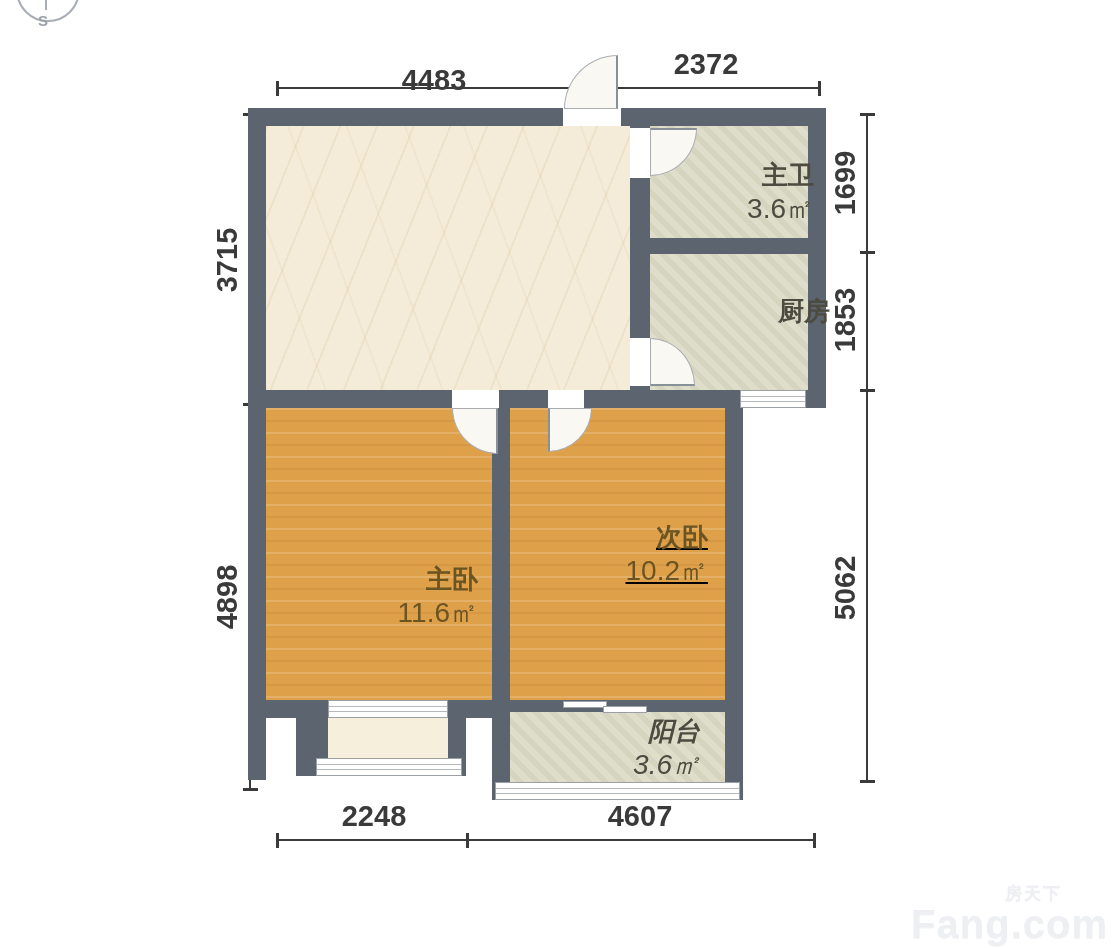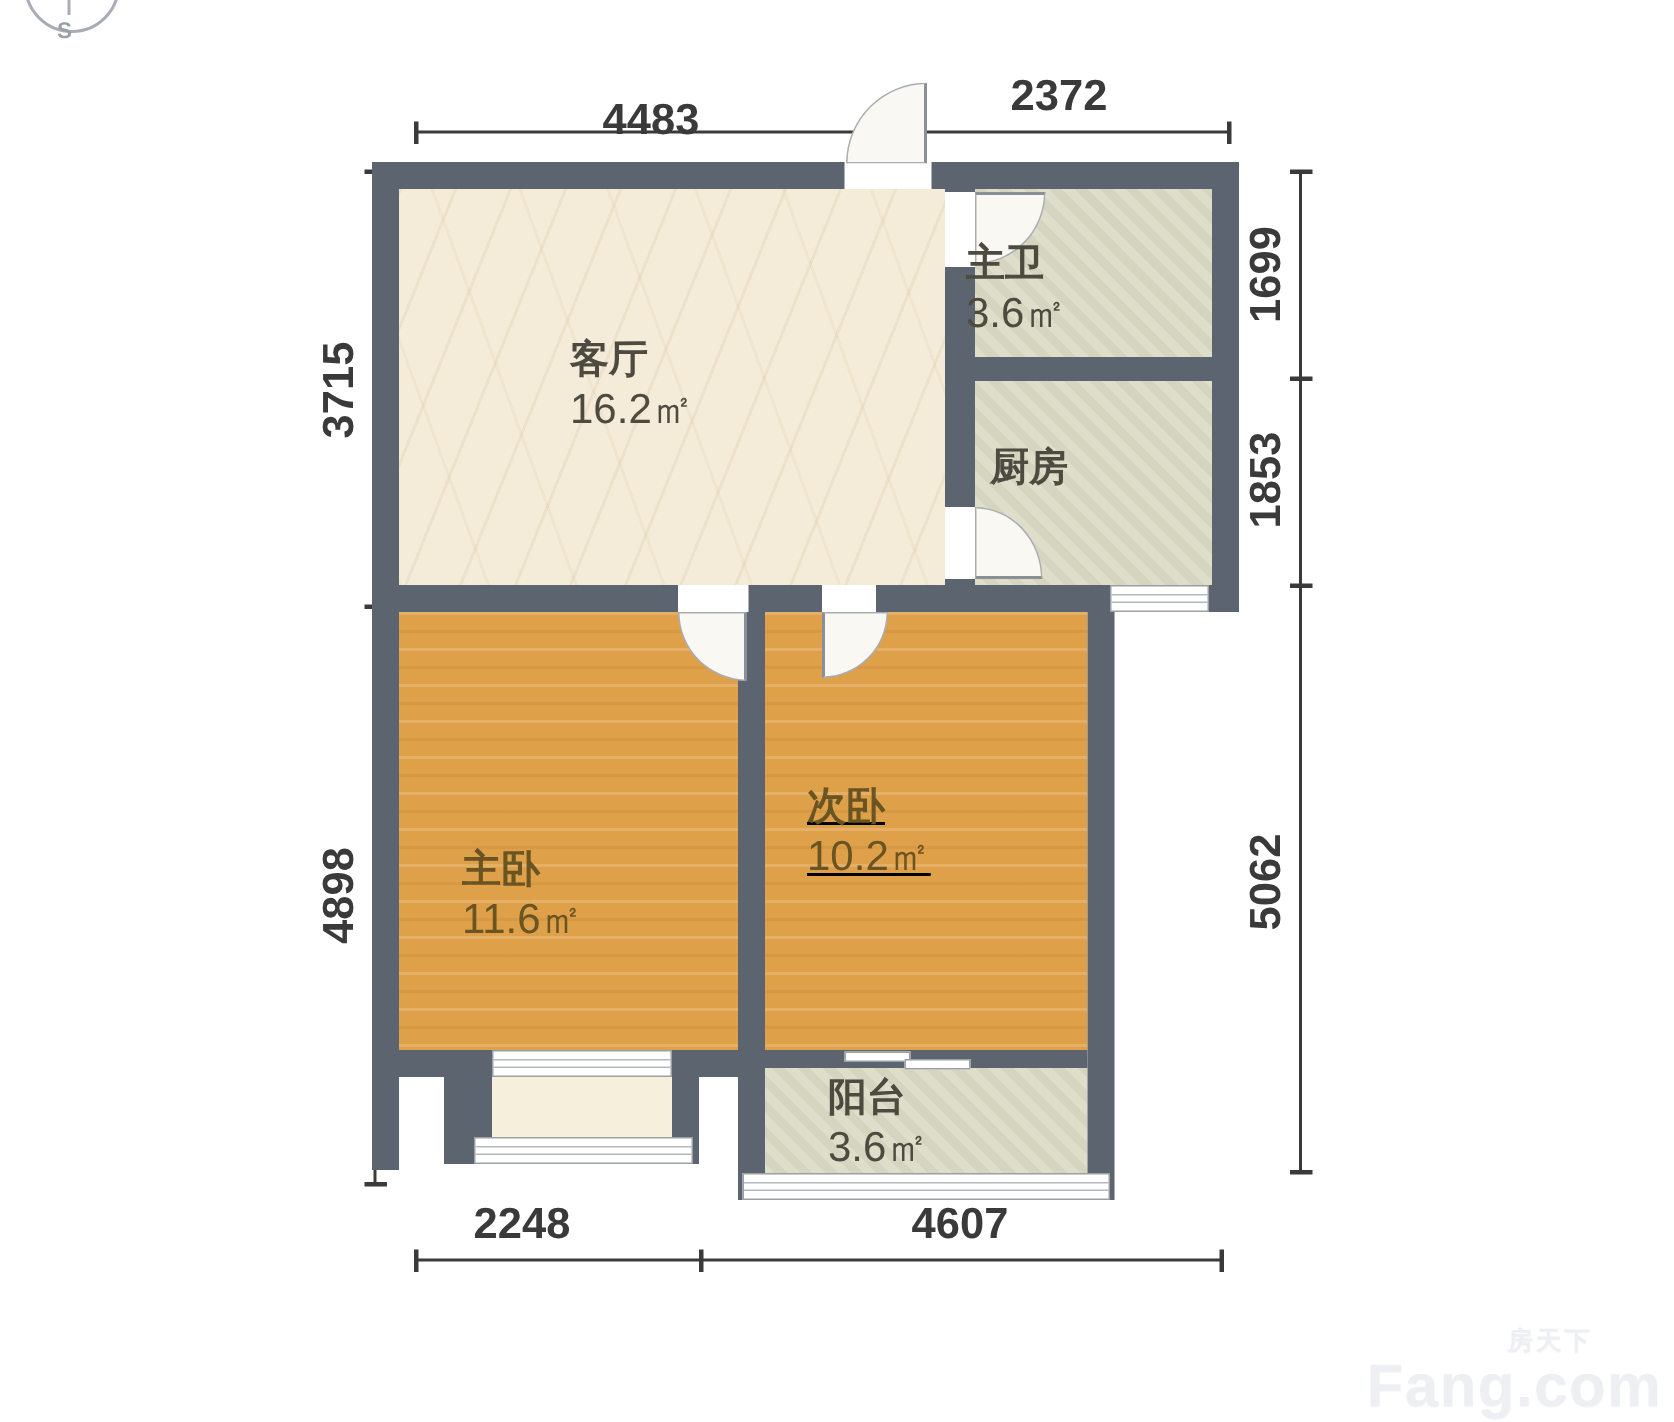--- a/index.html
+++ b/index.html
@@ -36,21 +36,21 @@
   .door.second{border-radius:0 0 100% 0;border-left:2px solid #8a9097;}
 
   .dim-line-h{position:absolute;height:2px;background:var(--dim);}
   .dim-line-v{position:absolute;width:2px;background:var(--dim);}
   .tick-h{position:absolute;width:3px;height:15px;background:var(--dim);}
   .tick-v{position:absolute;width:15px;height:3px;background:var(--dim);}
   .dim-label{position:absolute;font-size:29px;font-weight:600;color:var(--dim);white-space:nowrap;}
   .dim-label.h{transform:translate(-50%,0);}
   .dim-label.v{transform:translate(-50%,-50%) rotate(-90deg);}
 
-  .room-label{position:absolute;width:170px;text-align:left;z-index:6;}
+  .room-label{position:absolute;width:170px;text-align:right;z-index:6;}
   .room-label .room-name{display:block;font-size:26px;font-weight:700;color:var(--label);line-height:1.2;}
   .room-label .room-area{display:block;font-size:28px;font-weight:500;color:var(--label);line-height:1.25;}
   .room-label.on-wood .room-name,.room-label.on-wood .room-area{color:var(--wood-label);}
 
   .compass-circle{position:absolute;left:16px;top:-42px;width:60px;height:60px;border:2px solid #a8adb5;border-radius:50%;}
   .compass-needle{position:absolute;left:45px;top:-18px;width:2px;height:28px;background:#a8adb5;}
   .compass-s{position:absolute;left:38px;top:12px;font-size:15px;color:#9aa0a8;font-weight:600;}
 
   .watermark{position:absolute;right:8px;bottom:4px;text-align:right;z-index:9;color:var(--wm);
     text-shadow:0 1px 1px rgba(0,0,0,.05);line-height:1;}
@@ -70,21 +70,21 @@
   <div class="tick-h" style="left:276px;top:81px;"></div>
   <div class="tick-h" style="left:591px;top:81px;"></div>
   <div class="tick-h" style="left:818px;top:81px;"></div>
   <div class="dim-label h" style="left:434px;top:64px;">4483</div>
   <div class="dim-label h" style="left:706px;top:48px;">2372</div>
 
   <div class="dim-line-h" style="left:277px;top:839px;width:538px;"></div>
   <div class="tick-h" style="left:276px;top:833px;"></div>
   <div class="tick-h" style="left:466px;top:833px;"></div>
   <div class="tick-h" style="left:813px;top:833px;"></div>
-  <div class="dim-label h" style="left:348px;top:800px;">2248</div>
+  <div class="dim-label h" style="left:374px;top:800px;">2248</div>
   <div class="dim-label h" style="left:640px;top:800px;">4607</div>
 
   <div class="dim-line-v" style="left:249px;top:114px;height:676px;"></div>
   <div class="tick-v" style="left:243px;top:113px;"></div>
   <div class="tick-v" style="left:243px;top:403px;"></div>
   <div class="tick-v" style="left:243px;top:788px;"></div>
   <div class="dim-label v" style="left:227px;top:260px;">3715</div>
   <div class="dim-label v" style="left:227px;top:597px;">4898</div>
 
   <div class="dim-line-v" style="left:866px;top:114px;height:668px;"></div>
@@ -130,40 +130,36 @@
   <div class="window" style="left:495px;top:782px;width:245px;height:18px;"></div>
   <div class="slide" style="left:563px;top:701px;width:44px;height:7px;"></div>
   <div class="slide" style="left:603px;top:706px;width:44px;height:7px;"></div>
 
   <div class="door entrance" style="left:564px;top:55px;width:54px;height:54px;"></div>
   <div class="door bath" style="left:650px;top:128px;width:47px;height:48px;"></div>
   <div class="door kitchen" style="left:650px;top:338px;width:45px;height:48px;"></div>
   <div class="door master" style="left:452px;top:408px;width:46px;height:46px;"></div>
   <div class="door second" style="left:548px;top:408px;width:44px;height:44px;"></div>
 
-  <div class="room-label" style="left:380px;top:224px;">
-    <span class="room-name">客厅</span>
-    <span class="room-area">16.2㎡</span>
-  </div>
   <div class="room-label" style="left:644px;top:160px;">
     <span class="room-name">主卫</span>
     <span class="room-area">3.6㎡</span>
   </div>
   <div class="room-label" style="left:660px;top:296px;">
     <span class="room-name">厨房</span>
   </div>
   <div class="room-label on-wood" style="left:308px;top:564px;">
     <span class="room-name">主卧</span>
     <span class="room-area">11.6㎡</span>
   </div>
   <div class="room-label on-wood" style="left:538px;top:522px;text-decoration:underline;">
     <span class="room-name">次卧</span>
     <span class="room-area">10.2㎡</span>
   </div>
-  <div class="room-label" style="left:552px;top:716px;">
+  <div class="room-label" style="left:530px;top:716px;font-style:italic;">
     <span class="room-name">阳台</span>
     <span class="room-area">3.6㎡</span>
   </div>
 
   <div class="watermark">
     <span class="wm-cn">房天下</span>
     <span class="wm-en">Fang.com</span>
   </div>
 
 </div>

